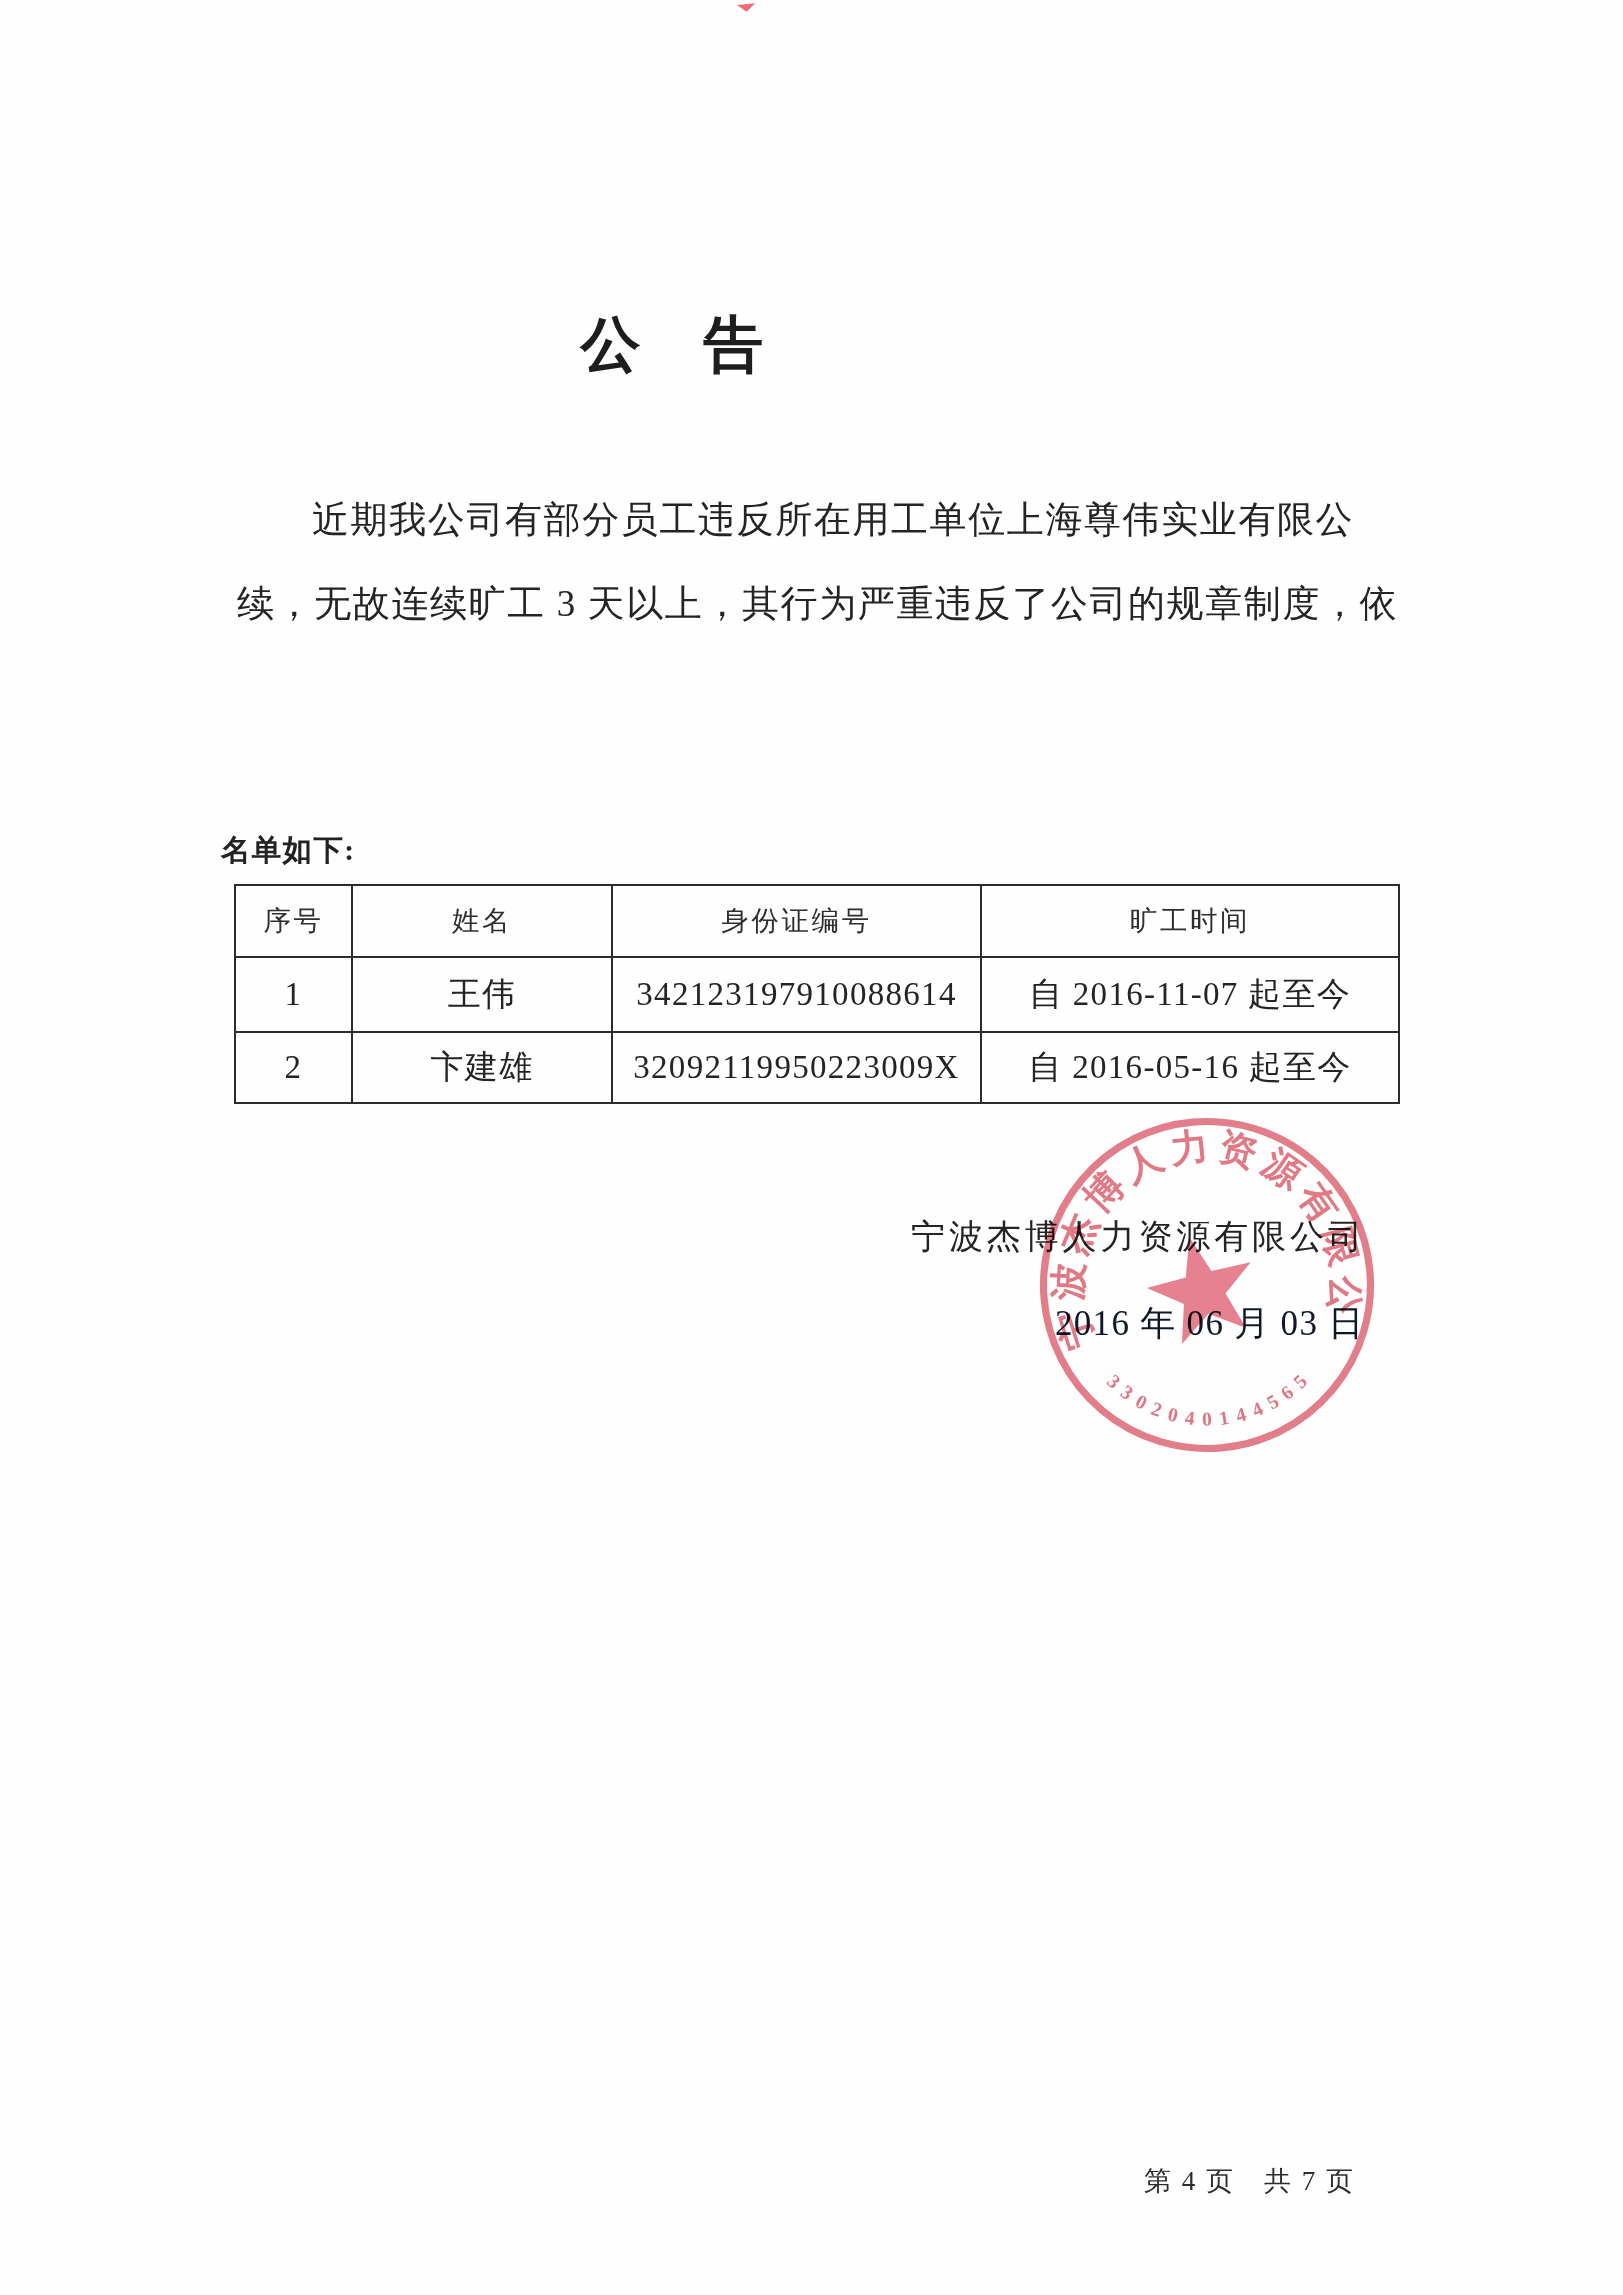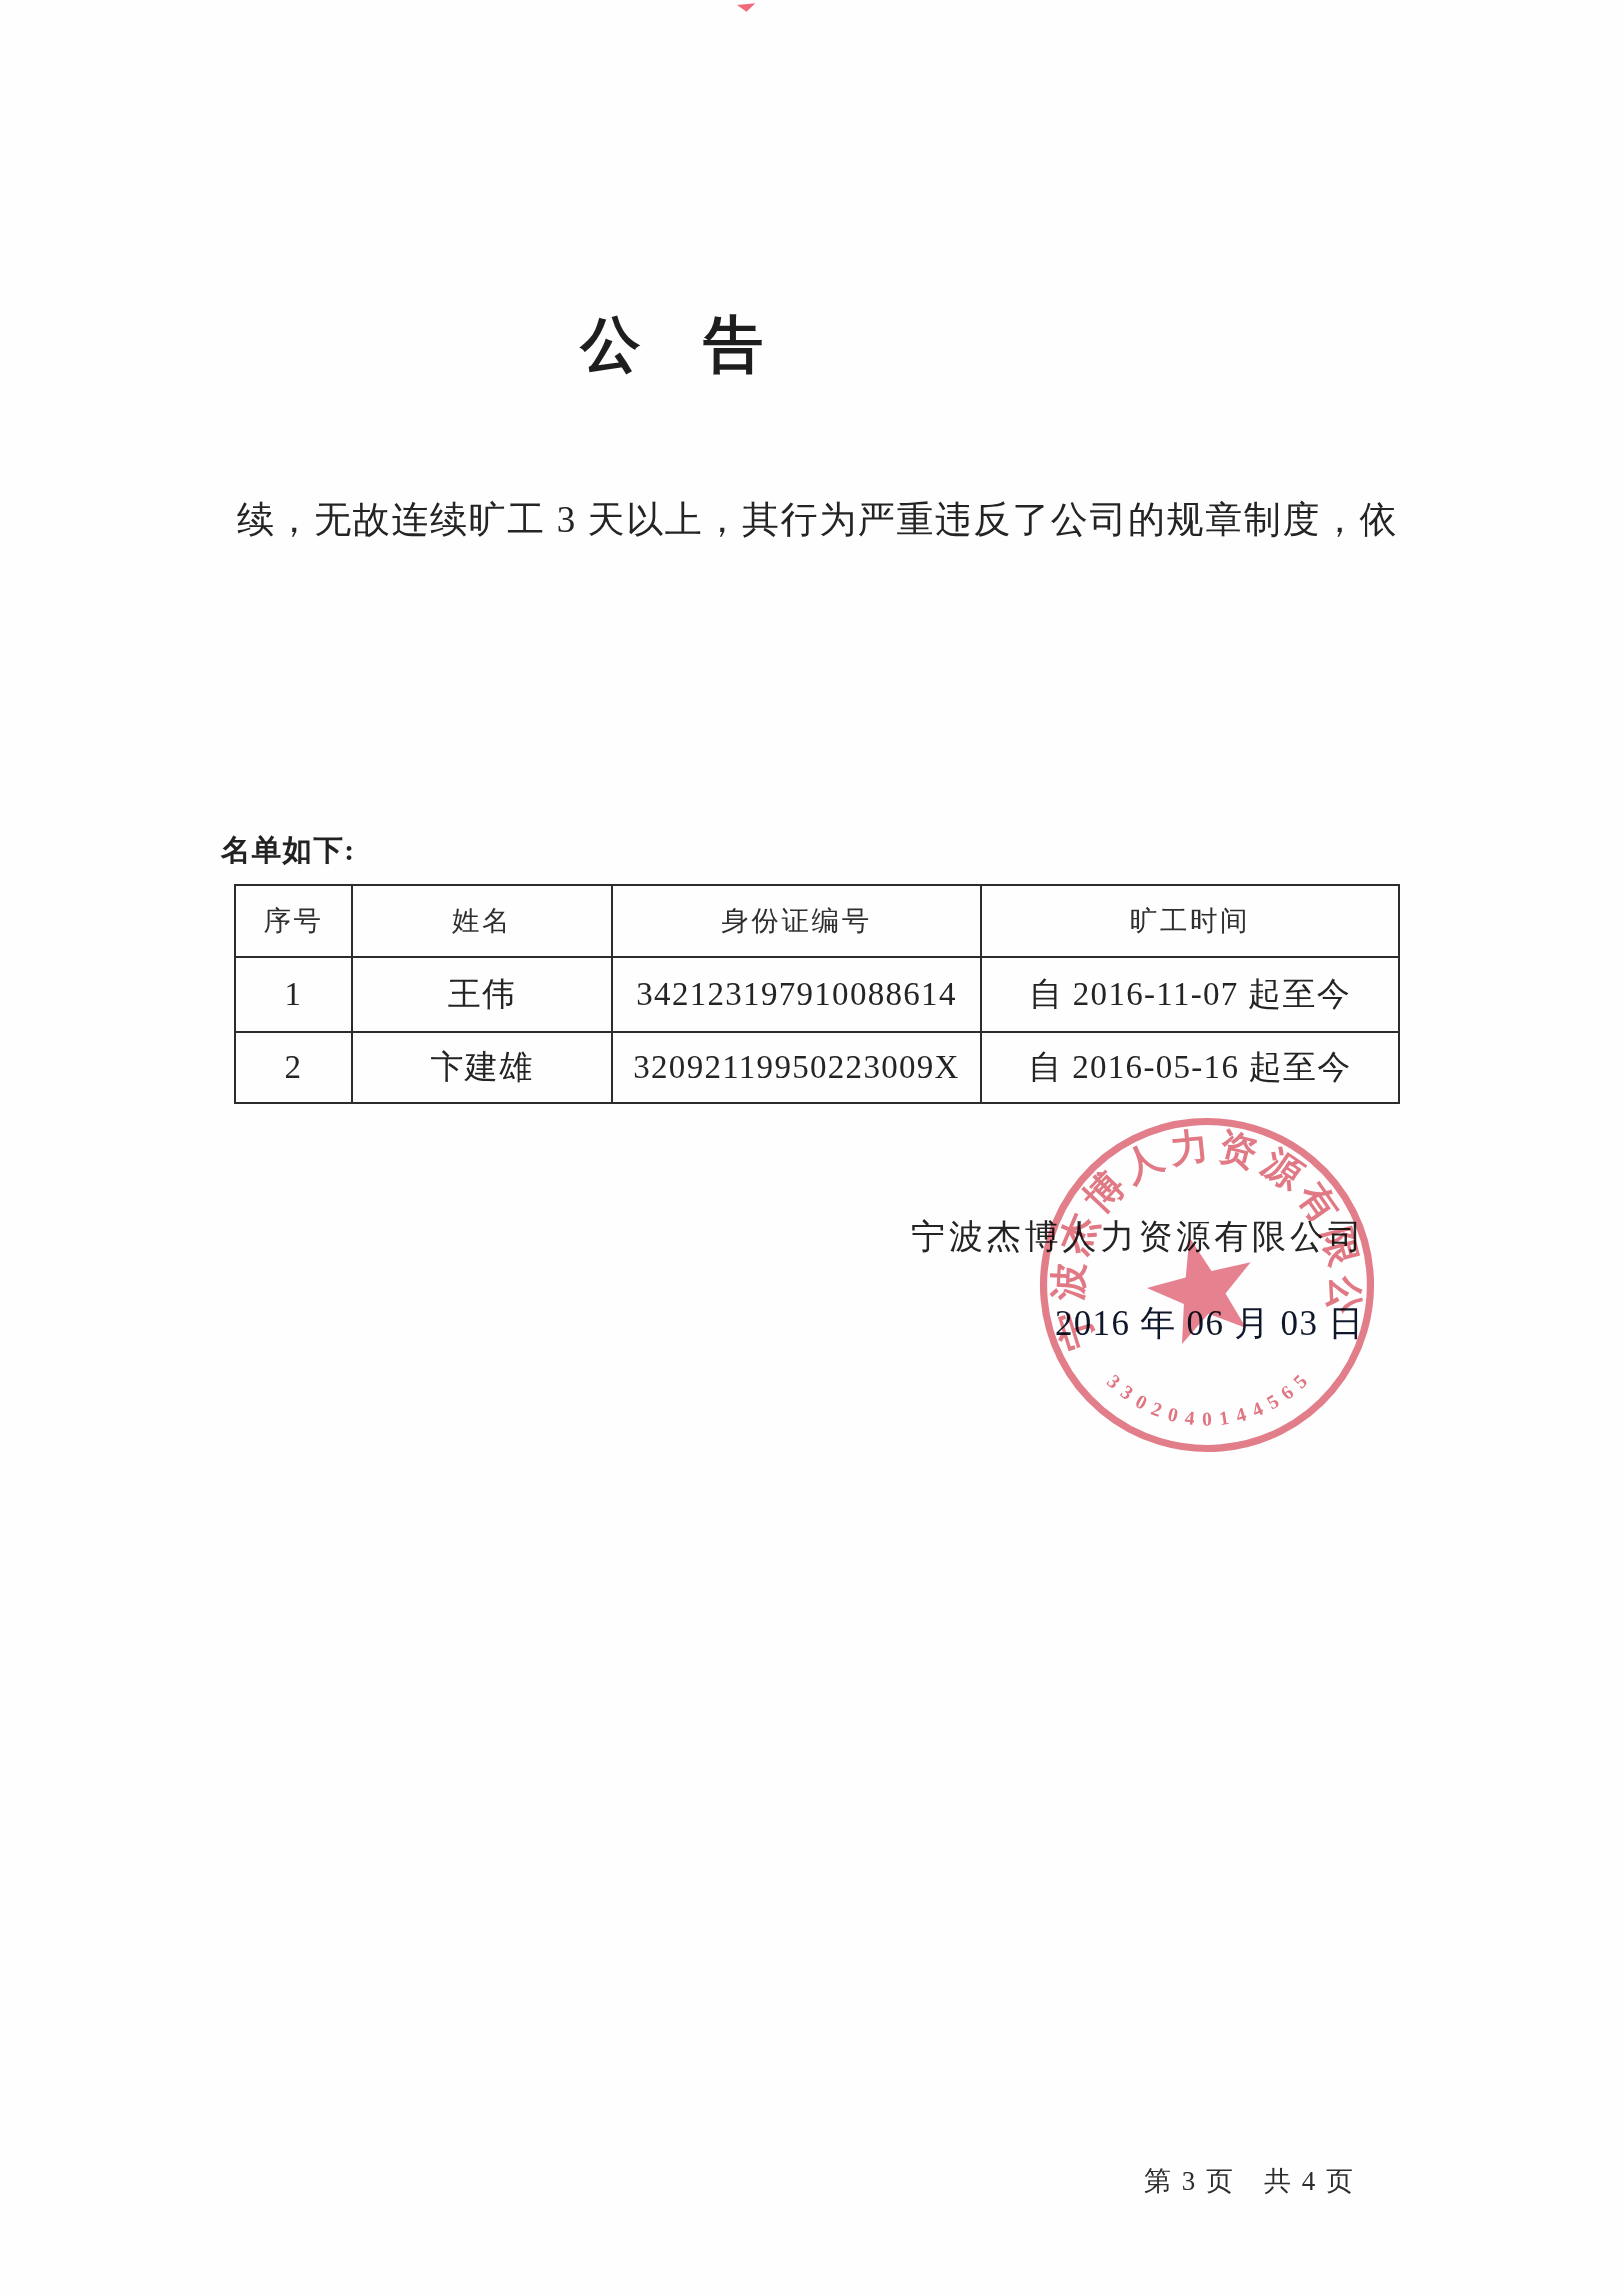--- a/index.html
+++ b/index.html
@@ -150,20 +150,21 @@
 </head>
 <body>
 
 <div class="page">
 
   <div class="red-mark"></div>
 
   <h1 class="title">公　告</h1>
 
   <div class="para">
+    <div class="pline indent">近期我公司有部分员工违反所在用工单位上海尊伟实业有限公</div>
     <div class="pline">续，无故连续旷工 3 天以上，其行为严重违反了公司的规章制度，依</div>
   </div>
 
   <div class="list-label">名单如下:</div>
 
   <table class="roster">
     <colgroup>
       <col style="width:117px">
       <col style="width:260px">
       <col style="width:369px">
@@ -204,16 +205,16 @@
       <text class="seal-ring-text" fill="#d84a5c" fill-opacity="0.85">
         <textPath href="#sealTopArc" startOffset="8">宁波杰博人力资源有限公司</textPath>
       </text>
       <polygon points="239.6,186 268.7,240.3 329.6,232 287.1,276.4 313.8,331.8 258.4,305.1 214,347.6 222.3,286.7 168,257.6 228.6,246.6" fill="#dd5164" fill-opacity="0.82"></polygon>
       <text class="seal-number-text" fill="#d84a5c" fill-opacity="0.88">
         <textPath href="#sealBottomArc" startOffset="4">3302040144565</textPath>
       </text>
     </g>
   </svg>
 
-  <div class="footer">第 3 页　共 4 页</div>
+  <div class="footer">第 4 页　共 7 页</div>
 
 </div>
 
 
 </body></html>

